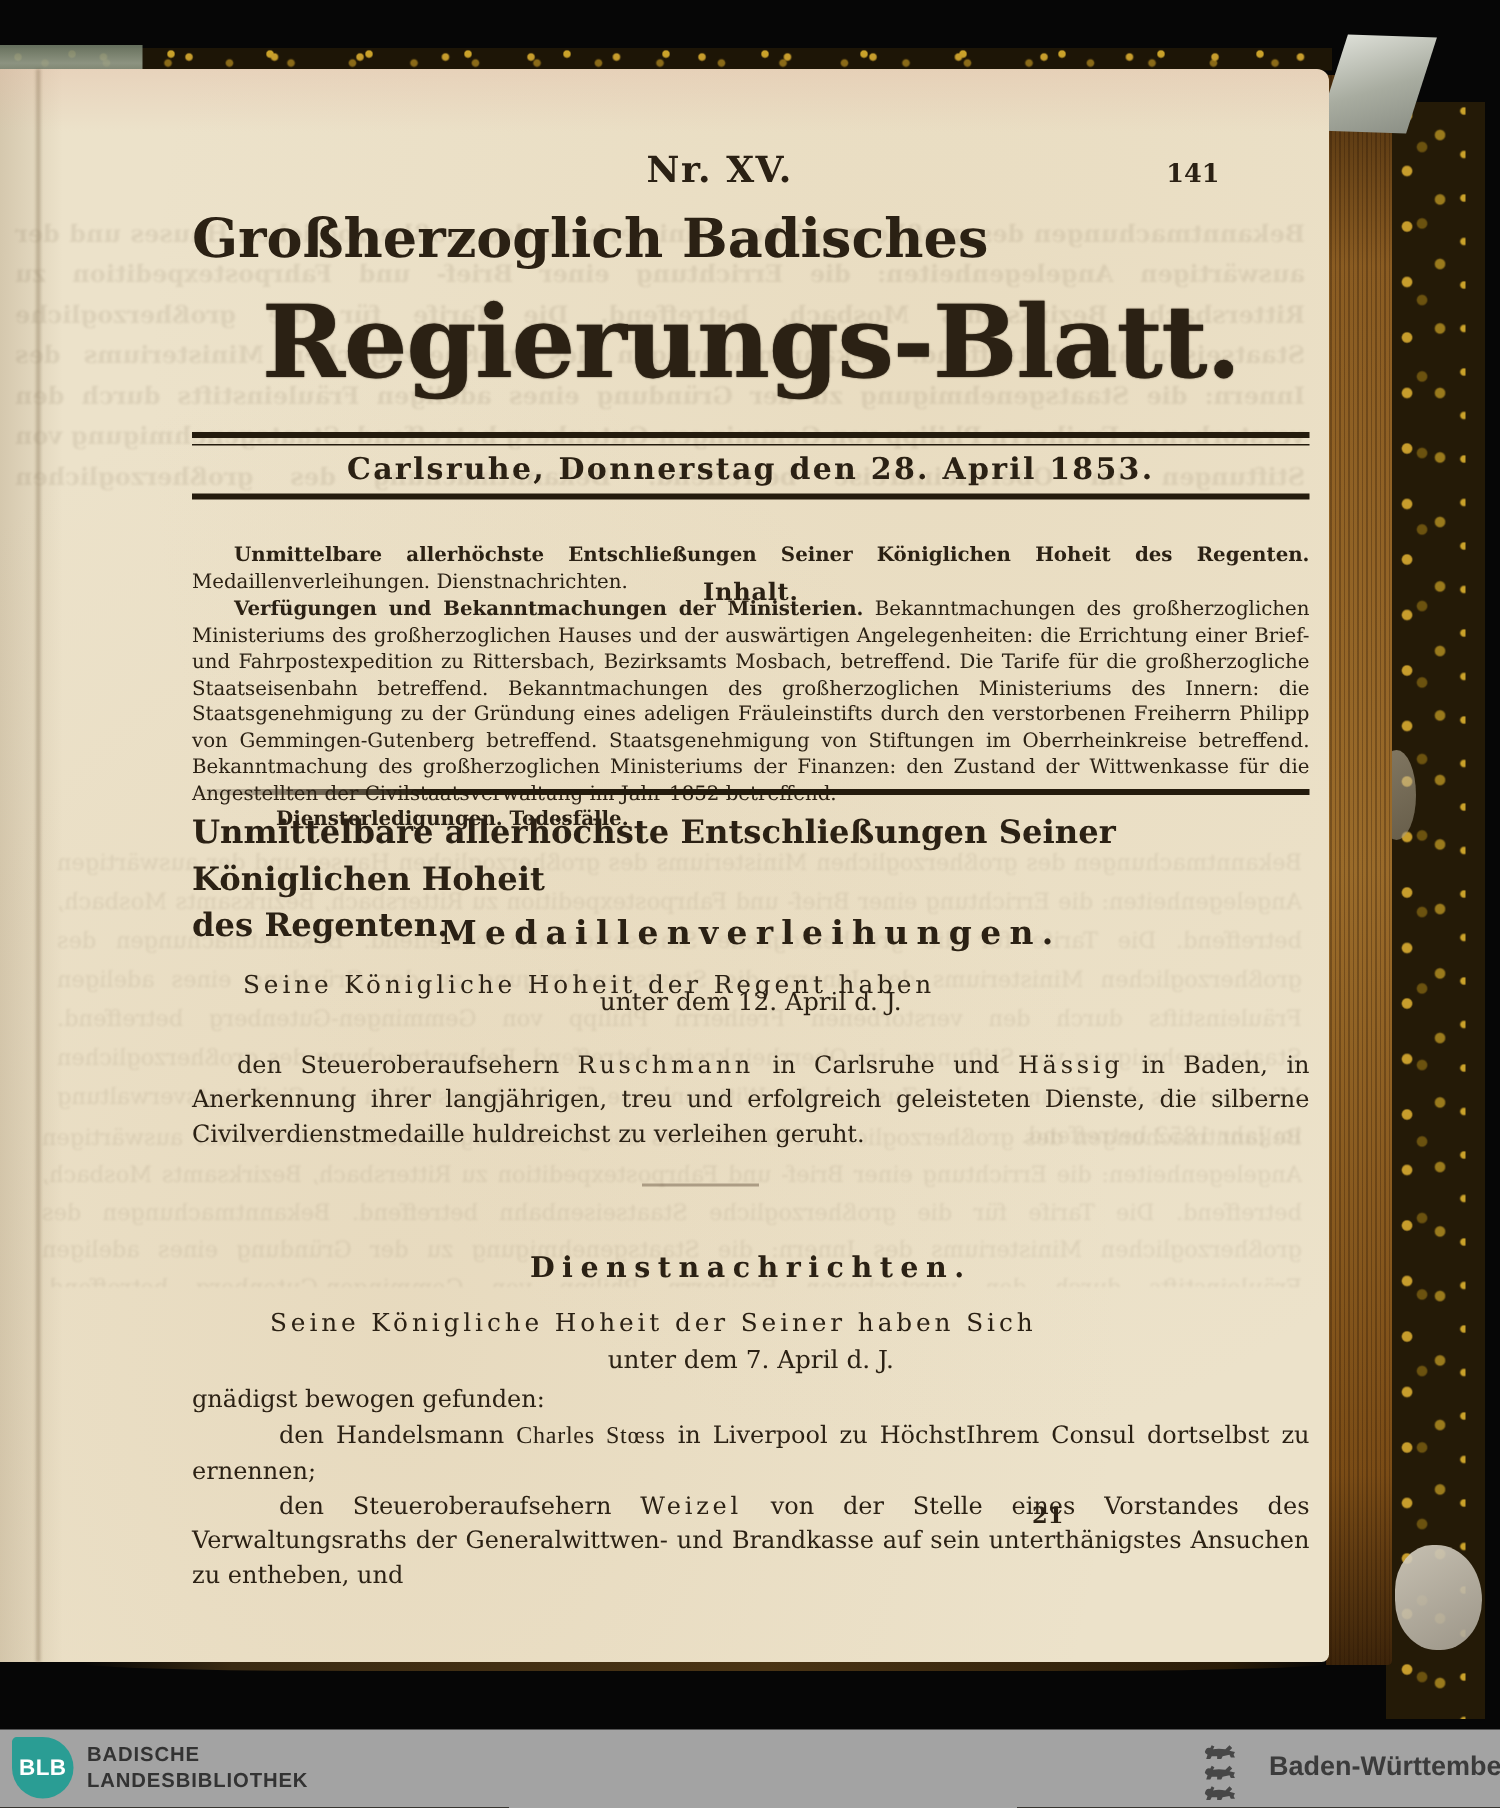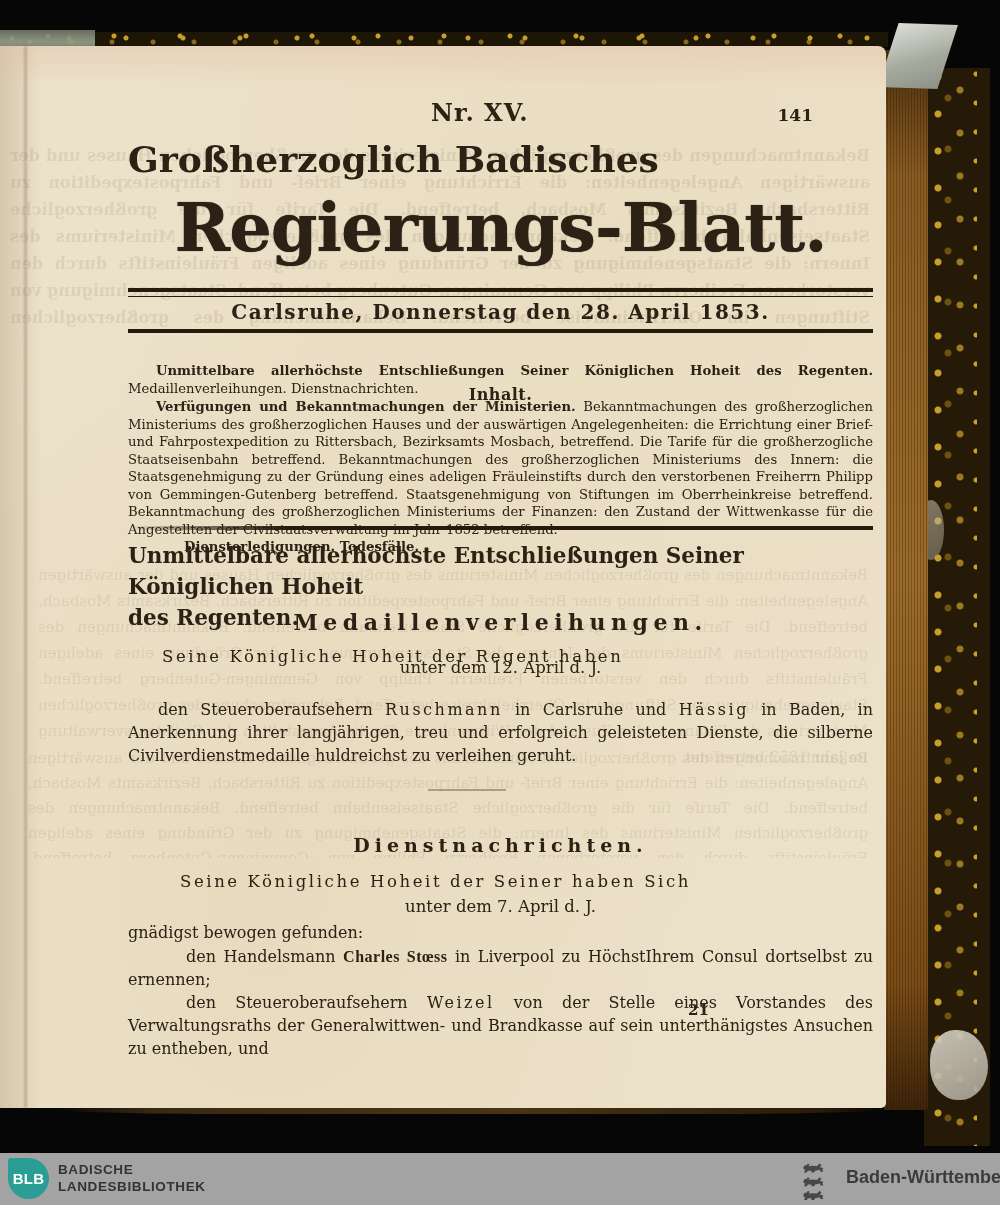--- a/index.html
+++ b/index.html
@@ -89,21 +89,21 @@
   .s1-l2{top:612px;text-align:center;font-size:16.5px;}
   .body-par{font-size:16px;line-height:23px;text-align:justify;}
   .s1-body{top:652px;text-indent:30px;}
   .name-sp{letter-spacing:2.5px;}
   .sec2-head{top:788px;text-align:center;font-size:19px;font-weight:bold;letter-spacing:5px;}
   .s2-l1{top:826px;padding-left:52px;font-size:16.5px;box-sizing:border-box;}
   .s2-l2{top:851px;text-align:center;font-size:16.5px;}
   .s2-l3{top:877px;font-size:16px;}
   .s2-items{top:899px;}
   .s2-items p{margin:0;text-indent:58px;}
-  .latin-name{font-family:"Liberation Serif", serif;font-weight:bold;letter-spacing:.5px;}
+  .latin-name{font-family:"Liberation Serif", serif;font-weight:normal;letter-spacing:.5px;}
   .printer-mark{position:absolute;left:560px;top:955px;font-size:15px;font-weight:bold;}
 
   
   .footer{position:absolute;left:0;top:1153px;width:1000px;height:52px;background:#000;}
   .footer-bar{position:absolute;left:0;top:0;width:995px;height:52px;background:#a3a3a3;
     font-family:"Liberation Sans", sans-serif;padding-left:32px;}
   .blb-logo{position:absolute;left:8px;top:5px;width:41px;height:41px;background:#2a9d94;
     border-radius:8% 52% 52% 52%;display:flex;align-items:center;justify-content:center;}
   .blb-logo span{color:#fff;font-size:15px;font-weight:bold;letter-spacing:.3px;}
   .lib-name{position:absolute;left:58px;top:8px;color:#333;font-weight:bold;font-size:13.5px;

